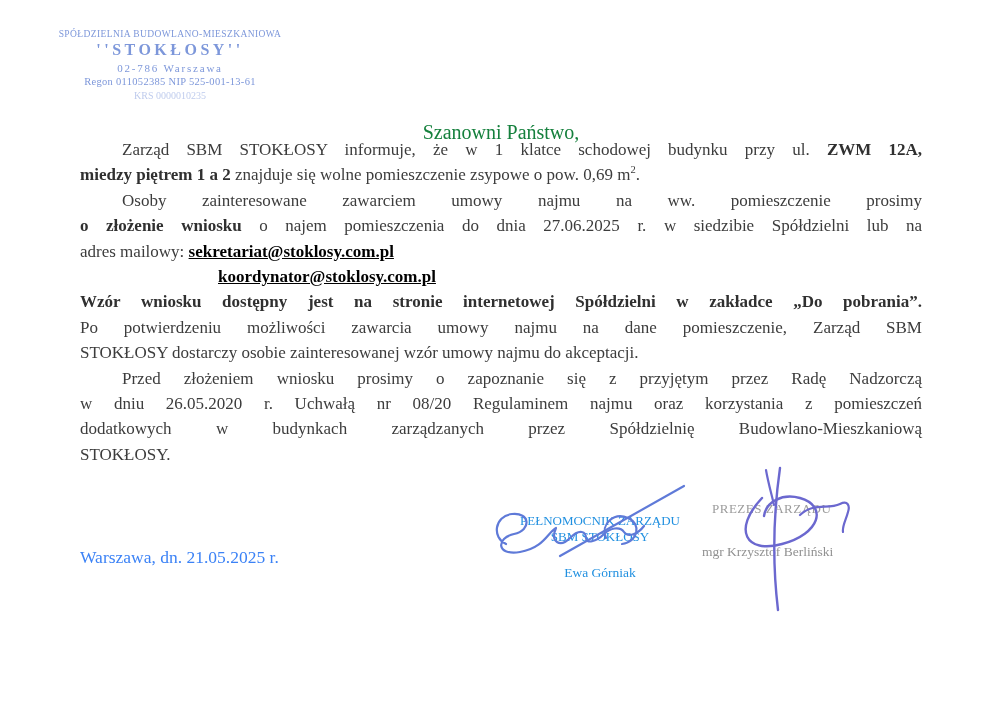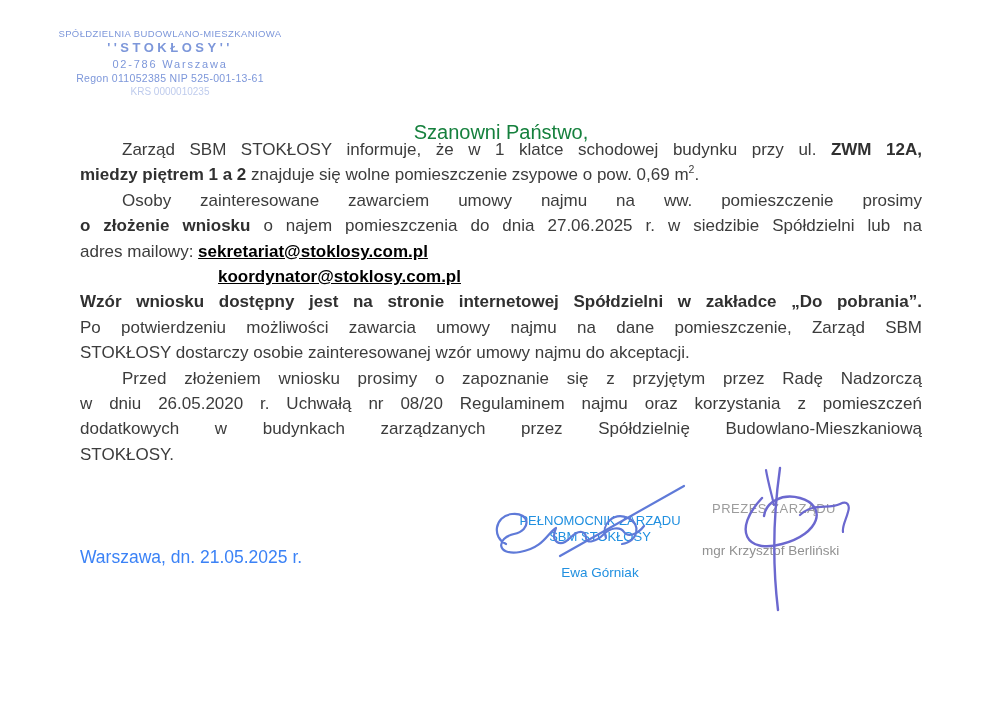--- a/index.html
+++ b/index.html
@@ -1,26 +1,26 @@
 <!DOCTYPE html>
 <html><head>
 <meta charset="utf-8">
 <style>
   html,body{margin:0;padding:0;background:#ffffff;}
   .page{
     position:relative;width:1000px;height:707px;background:#ffffff;
-    font-family:Liberation Sans, sans-serif;color:#3c3c3c;overflow:hidden;
+    font-family:Liberation Serif, serif;color:#3c3c3c;overflow:hidden;
   }
   
   .stamp{
     position:absolute;left:44px;top:28px;width:252px;text-align:center;
     color:#7d97da;line-height:1.3;user-select:none;
   }
   .stamp .s1{font-size:9.5px;letter-spacing:.4px;}
-  .stamp .s2{font-size:13px;font-weight:bold;letter-spacing:3.5px;}
+  .stamp .s2{font-size:16px;font-weight:bold;letter-spacing:3.5px;}
   .stamp .s3{font-size:11px;letter-spacing:1.8px;}
   .stamp .s4{font-size:11px;letter-spacing:1.8px;}
   .stamp .s5{font-size:10.5px;letter-spacing:.3px;}
   .stamp .s6{font-size:10px;opacity:.5;}
   
   .title{
     position:absolute;left:80px;top:121px;width:842px;text-align:center;
     font-size:20px;color:#15803d;
   }
   

